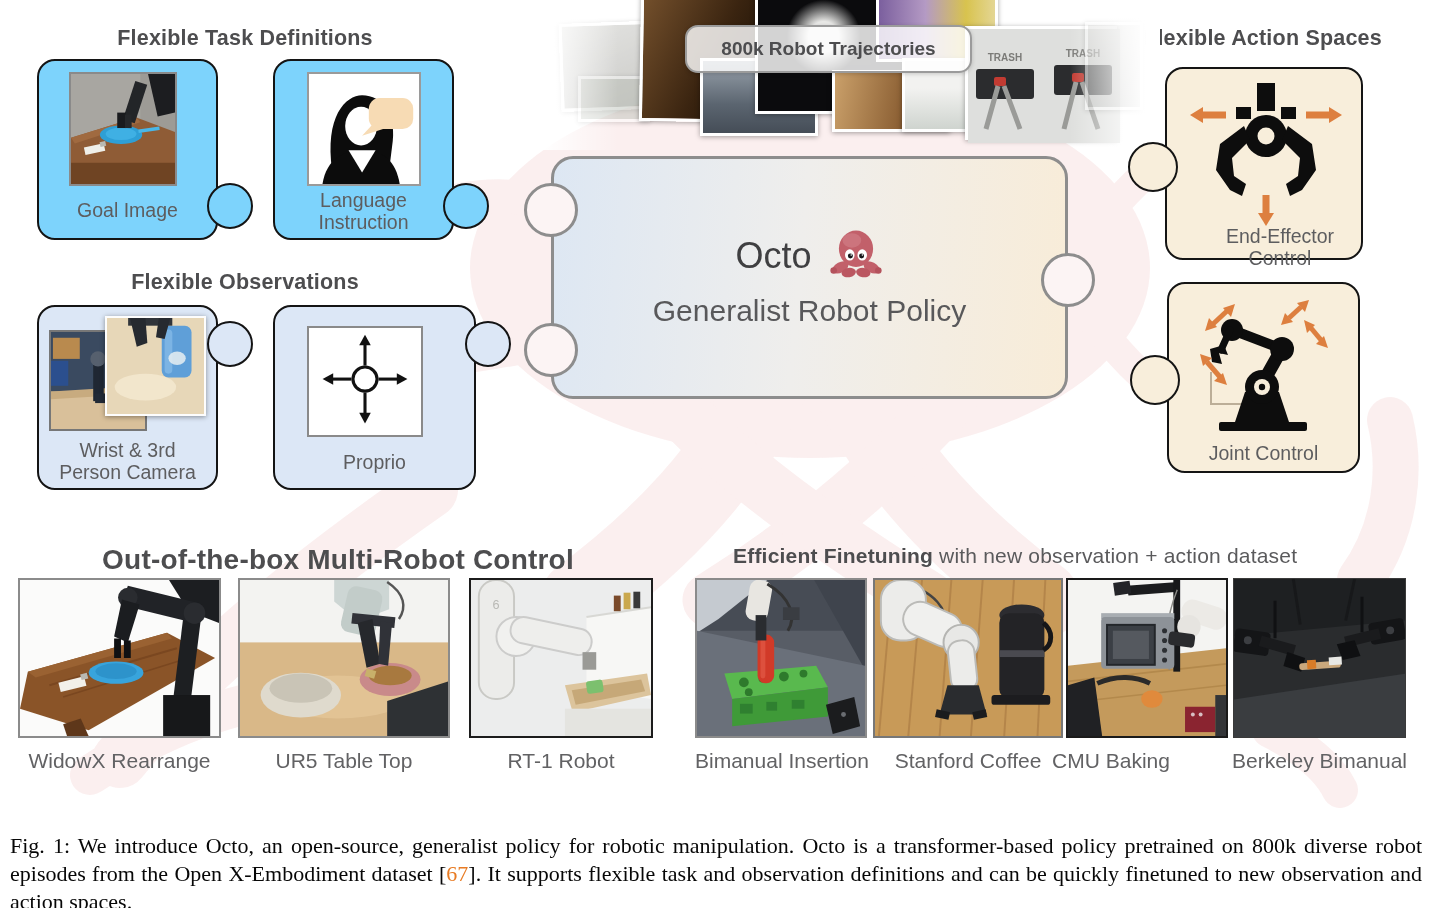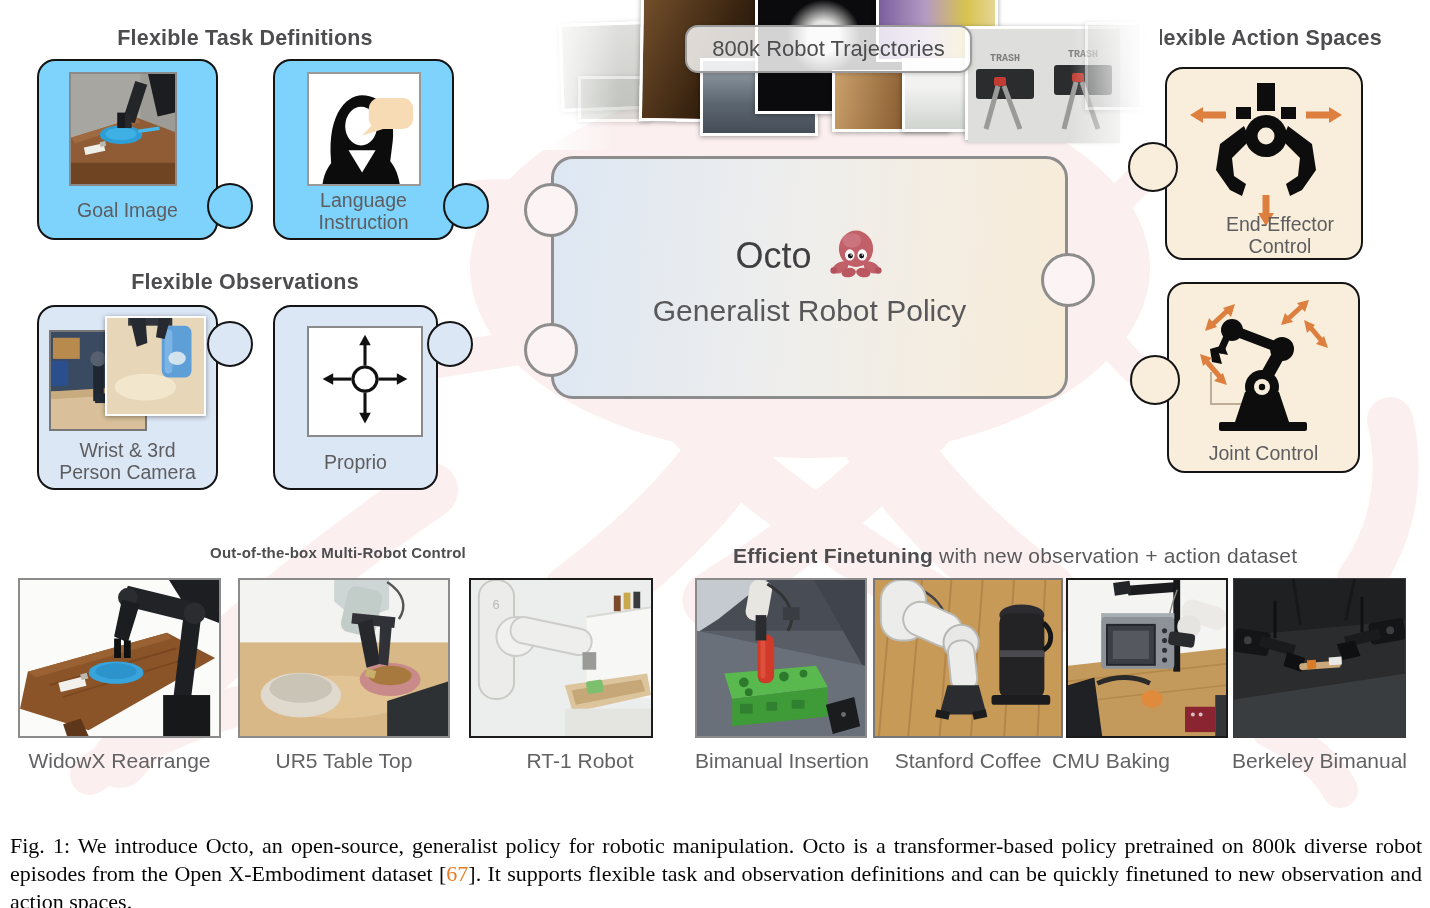--- a/index.html
+++ b/index.html
@@ -28,21 +28,21 @@
   
   .collage{position:absolute;left:540px;top:0;width:610px;height:150px;z-index:5;}
   .tile{position:absolute;border:3px solid #fff;box-shadow:0 1px 5px rgba(0,0,0,.35);box-sizing:border-box;}
   .fadeL{position:absolute;left:528px;top:0;width:90px;height:150px;z-index:6;
          background:linear-gradient(90deg,#fff 15%,rgba(255,255,255,0));}
   .fadeR{position:absolute;left:1070px;top:0;width:90px;height:150px;z-index:6;
          background:linear-gradient(270deg,#fff 15%,rgba(255,255,255,0));}
   .banner{position:absolute;left:685px;top:25px;width:287px;height:48px;z-index:30;
       background:rgba(255,255,255,.82);border:2.5px solid #9b9b9b;border-radius:13px;box-sizing:border-box;
       display:flex;align-items:center;justify-content:center;box-shadow:0 1px 4px rgba(0,0,0,.18);}
-  .banner span{font-weight:normal;font-size:22px;color:#4d4d4f;}
+  .banner span{font-weight:bold;font-size:19px;color:#4d4d4f;}
   
   .bphoto{position:absolute;top:578px;height:160px;box-sizing:border-box;border:2px solid #8b8b8b;overflow:hidden;}
   .bphoto svg{display:block;width:100%;height:100%;}
   .blabel{position:absolute;top:749px;text-align:center;font-size:21px;color:#626264;white-space:nowrap;}
   
   .caption{position:absolute;left:10px;top:810px;width:1412px;font-family:"Liberation Serif",serif;
            font-size:22px;line-height:1.27;color:#070707;text-align:justify;}
   .cite{color:#e87b23;margin-top:20px;}
   
   .wm{position:absolute;left:0;top:0;z-index:0;}
@@ -72,21 +72,21 @@
 
   <div class="collage">
     <div class="tile" style="left:20px;top:22px;width:112px;height:88px;transform:rotate(-2deg);opacity:.55;background:linear-gradient(160deg,#cfcfcb,#9d9d98);"></div>
     <div class="tile" style="left:38px;top:76px;width:72px;height:46px;opacity:.45;background:#b8bdb4;"></div>
     <div class="tile" style="left:100px;top:-8px;width:128px;height:130px;transform:rotate(1deg);background:linear-gradient(115deg,#74502c 0%,#3a2410 55%,#120b04 100%);"></div>
     <div class="tile" style="left:160px;top:58px;width:118px;height:78px;background:linear-gradient(180deg,#9aa3ad 0%,#5b6570 60%,#454d57 100%);"></div>
     <div class="tile" style="left:215px;top:-6px;width:152px;height:120px;background:radial-gradient(circle at 45% 35%,#e9e9e7 0 14%,#0b0b0d 34%);"></div>
     <div class="tile" style="left:292px;top:70px;width:118px;height:62px;background:linear-gradient(100deg,#caa06a 0%,#8c6034 60%,#2c3a28 100%);"></div>
     <div class="tile" style="left:336px;top:-8px;width:122px;height:70px;background:linear-gradient(90deg,#7b5f9e 0%,#b49ac4 40%,#d8c34e 75%,#e4d694 100%);"></div>
     <div class="tile" style="left:362px;top:58px;width:116px;height:74px;background:linear-gradient(180deg,#f2f2f0 40%,#cfd4cf 100%);"></div>
-    <div class="tile" style="left:425px;top:26px;width:152px;height:114px;background:#15803d;font-family:Liberation Mono, monospace;">
+    <div class="tile" style="left:425px;top:26px;width:152px;height:114px;background:#15803d;">
       <svg viewBox="0 0 152 114" width="152" height="114">
         <rect x="0" y="0" width="152" height="114" fill="#dedfdd"></rect>
         <rect x="8" y="40" width="58" height="30" rx="3" fill="#2b2c2e"></rect>
         <rect x="86" y="36" width="58" height="30" rx="3" fill="#2b2c2e"></rect>
         <text x="37" y="32" font-size="10" font-weight="bold" fill="#7b7b78" text-anchor="middle">TRASH</text>
         <text x="115" y="28" font-size="10" font-weight="bold" fill="#7b7b78" text-anchor="middle">TRASH</text>
         <rect x="26" y="48" width="12" height="9" rx="2" fill="#c23b32"></rect>
         <rect x="104" y="44" width="12" height="9" rx="2" fill="#c23b32"></rect>
         <path d="M 30 57 L 18 100 M 36 57 L 52 100" stroke="#9a9b98" stroke-width="5" fill="none"></path>
         <path d="M 108 53 L 96 100 M 114 53 L 130 100" stroke="#9a9b98" stroke-width="5" fill="none"></path>
@@ -97,21 +97,21 @@
   <div class="fadeL"></div>
   <div class="fadeR"></div>
 
   <div class="banner">
     <span>800k Robot Trajectories</span>
   </div>
 
   <div class="heading" style="left:37px;top:270px;width:416px;">Flexible Observations</div>
   <div class="heading" style="left:37px;top:26px;width:416px;">Flexible Task Definitions</div>
   <div class="heading" style="left:1090px;top:26px;width:346px;">Flexible Action Spaces</div>
-  <div class="heading" style="left:18px;top:544px;width:640px;font-size:15px;">Out-of-the-box Multi-Robot Control</div>
+  <div class="heading" style="left:18px;top:544px;width:640px;font-size:28px;">Out-of-the-box Multi-Robot Control</div>
   <div class="heading" style="left:733px;top:544px;width:700px;text-align:left;font-size:21px;">
     <b>Efficient Finetuning</b><span style="font-weight:normal;color:#5a5a5c;"> with new observation + action dataset</span>
   </div>
 
   <div class="piece green" style="left:37px;top:59px;width:181px;height:181px;">
     <div class="tab green" style="right:-37px;top:122px;"></div>
     <div class="photo" style="left:30px;top:11px;width:108px;height:114px;">
       <svg viewBox="0 0 108 114" preserveAspectRatio="none">
         <rect width="108" height="114" fill="#a8a6a1"></rect>
         <rect x="72" y="0" width="36" height="114" fill="#9d9b96"></rect>
@@ -170,21 +170,21 @@
         <rect x="60" y="12" width="8" height="46" rx="4" fill="#7cb4e4"></rect>
         <ellipse cx="73" cy="42" rx="9" ry="7" fill="#e8eef2" opacity=".85"></ellipse>
         <rect x="22" y="0" width="46" height="8" fill="#30343a"></rect>
         <polygon points="24,0 40,0 42,26 31,30" fill="#262a30"></polygon>
         <polygon points="54,0 66,0 60,22 51,20" fill="#262a30"></polygon>
       </svg>
     </div>
     <div class="plabel" style="top:132px;left:8px;right:8px;">Wrist &amp; 3rd Person Camera</div>
   </div>
 
-  <div class="piece blue" style="left:273px;top:305px;width:165px;height:185px;">
+  <div class="piece blue" style="left:273px;top:305px;width:203px;height:185px;">
     <div class="tab blue" style="right:-37px;top:14px;"></div>
     <div class="photo" style="left:32px;top:19px;width:116px;height:111px;border-color:#8a8a8a;">
       <svg viewBox="0 0 116 111">
         <rect width="116" height="111" fill="#ffffff"></rect>
         <circle cx="58" cy="53" r="12.5" fill="#fff" stroke="#111" stroke-width="3.2"></circle>
         <line x1="58" y1="39" x2="58" y2="17" stroke="#111" stroke-width="3.2"></line>
         <polygon points="58,7 52,18 64,18" fill="#111"></polygon>
         <line x1="58" y1="67" x2="58" y2="89" stroke="#111" stroke-width="3.2"></line>
         <polygon points="58,99 52,88 64,88" fill="#111"></polygon>
         <line x1="44" y1="53" x2="24" y2="53" stroke="#111" stroke-width="3.2"></line>
@@ -234,21 +234,21 @@
       <polygon points="102,47 126,65 130,91 116,111 104,117 100,105 112,97 114,79 96,61" fill="#0d0d0d"></polygon>
       <g stroke="#dd7f3f" stroke-width="7" fill="#dd7f3f">
         <line x1="40" y1="36" x2="14" y2="36"></line>
         <polygon points="4,36 17,28 17,44" stroke="none"></polygon>
         <line x1="120" y1="36" x2="146" y2="36"></line>
         <polygon points="156,36 143,28 143,44" stroke="none"></polygon>
         <line x1="80" y1="116" x2="80" y2="136"></line>
         <polygon points="80,147 72,134 88,134" stroke="none"></polygon>
       </g>
     </svg>
-    <div class="plabel" style="top:144px;margin-left:32px;">End-Effector Control</div>
+    <div class="plabel" style="top:156px;margin-left:32px;">End-Effector Control</div>
   </div>
 
   <div class="piece cream" style="left:1167px;top:282px;width:193px;height:191px;">
     <div class="tab cream" style="left:-39px;top:71px;width:50px;height:50px;"></div>
     <svg class="abs" style="left:14px;top:10px;" width="160" height="150" viewBox="0 0 160 150">
       <polyline points="28,78 28,110 62,110" fill="none" stroke="#bcae98" stroke-width="2"></polyline>
       <rect x="36" y="128" width="88" height="9" rx="2" fill="#0d0d0d"></rect>
       <polygon points="62,98 96,98 106,128 52,128" fill="#0d0d0d"></polygon>
       <line x1="78" y1="92" x2="97" y2="58" stroke="#0d0d0d" stroke-width="13" stroke-linecap="round"></line>
       <circle cx="79" cy="93" r="17" fill="#0d0d0d"></circle>
@@ -334,21 +334,21 @@
       <rect x="114" y="74" width="14" height="18" fill="#9a9a96"></rect>
       <polygon points="96,108 180,96 184,118 104,136" fill="#dcc49c"></polygon>
       <polygon points="103,113 174,102 178,114 107,128" fill="#c6a878"></polygon>
       <rect x="118" y="103" width="17" height="13" rx="3" fill="#7cc06e" transform="rotate(-8 126 109)"></rect>
       <rect x="96" y="132" width="88" height="28" fill="#e4e4e0"></rect>
     </svg>
   </div>
 
   <div class="blabel" style="left:18px;width:203px;">WidowX Rearrange</div>
   <div class="blabel" style="left:238px;width:212px;">UR5 Table Top</div>
-  <div class="blabel" style="left:488px;width:184px;">RT-1 Robot</div>
+  <div class="blabel" style="left:469px;width:184px;">RT-1 Robot</div>
 
   <div class="bphoto" style="left:695px;width:172px;">
     <svg viewBox="0 0 172 160" preserveAspectRatio="none">
       <rect width="172" height="160" fill="#585d66"></rect>
       <rect x="0" y="0" width="172" height="52" fill="#474c55"></rect>
       <polygon points="120,0 172,0 172,92" fill="#3f444d"></polygon>
       <polygon points="0,0 72,0 22,40 0,54" fill="#c5cad0"></polygon>
       <polygon points="0,52 172,88 172,160 0,160" fill="#6a707a"></polygon>
       <polygon points="28,96 122,88 134,110 36,122" fill="#59b94e"></polygon>
       <polygon points="36,122 134,110 134,140 36,150" fill="#3f9a38"></polygon>

